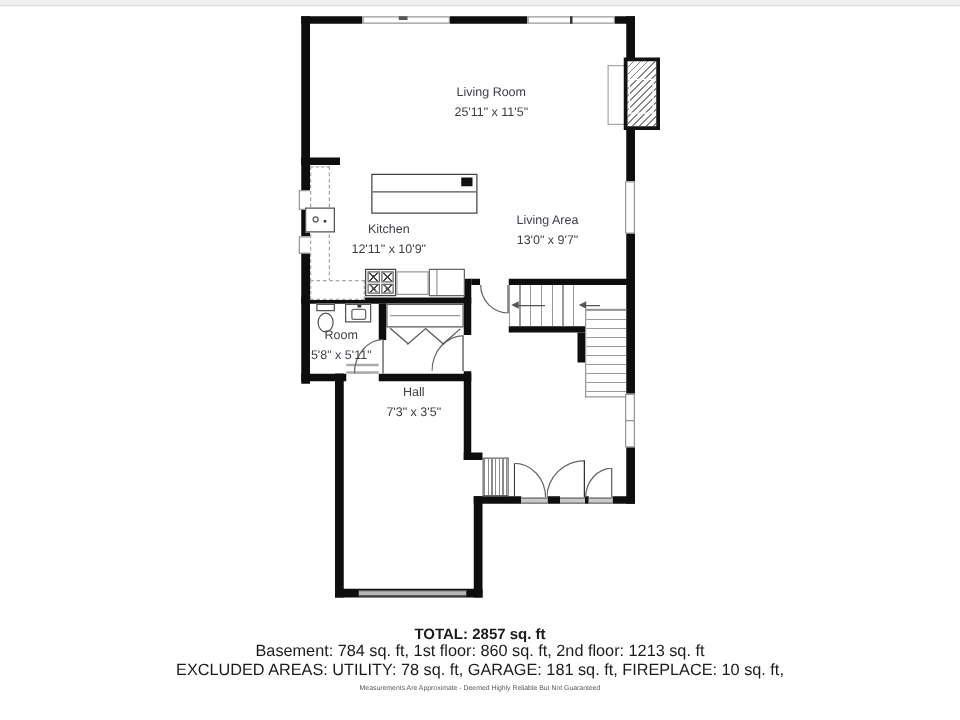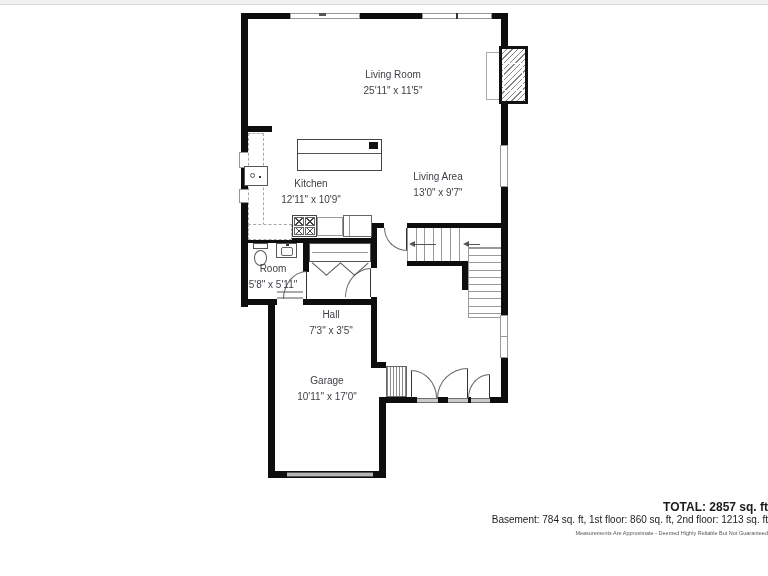--- a/index.html
+++ b/index.html
@@ -7,23 +7,23 @@
           font-family:"Liberation Sans",sans-serif;}
   .canvas i{display:block;position:absolute;}
   .w{background:#0e0e0e;}
   .win{background:#fff;border:1px solid #979797;box-sizing:border-box;}
   .thr{background:#c9c9c9;border-top:1px solid #6e6e6e;border-bottom:1px solid #6e6e6e;box-sizing:border-box;}
   .fx{border:1px solid #555;background:#fff;box-sizing:border-box;}
   .dash{border:1px dashed #a9a9a9;background:#fff;box-sizing:border-box;}
   .arc{box-sizing:border-box;}
   .room-label{position:absolute;transform:translateX(-50%);text-align:center;
               font-size:10px;line-height:1.55;color:#3e3e46;white-space:nowrap;}
-  .summary{position:absolute;left:0;right:0;top:500px;text-align:right;color:#1b1b1b;}
+  .summary{position:absolute;left:0;right:0;top:500px;text-align:center;color:#1b1b1b;}
   .summary .total{font-size:12px;font-weight:bold;line-height:1.2;}
-  .summary .line{font-size:10px;line-height:1.13;}
+  .summary .line{font-size:13px;line-height:1.13;}
   .summary .disclaimer{font-size:5.5px;color:#565656;margin-top:4px;}
   .photo-id{position:absolute;left:3px;top:548px;font-size:20px;color:#222;letter-spacing:.5px;}
   .burners{position:absolute;inset:1px;display:grid;grid-template-columns:1fr 1fr;grid-template-rows:1fr 1fr;gap:1px;}
   .burners b{display:block;border:1px solid #666;
      background:linear-gradient(45deg,transparent 44%,#444 44%,#444 56%,transparent 56%),
                 linear-gradient(-45deg,transparent 44%,#444 44%,#444 56%,transparent 56%);}
   .vline{position:absolute;width:19px;height:1.4px;background:#555;transform-origin:0 50%;}
   .arrline{position:absolute;height:0;border-top:1px solid #555;}
   .arrhead{position:absolute;width:0;height:0;border-top:3.5px solid transparent;
            border-bottom:3.5px solid transparent;border-right:6px solid #555;}
@@ -166,24 +166,21 @@
     <div>13'0" x 9'7"</div>
   </div>
   <div class="room-label" style="left:273px;top:261px;">
     <div>Room</div>
     <div>5'8" x 5'11"</div>
   </div>
   <div class="room-label" style="left:331px;top:272px;margin-top:35px;">
     <div>Hall</div>
     <div>7'3" x 3'5"</div>
   </div>
-  <div class="room-label" style="left:327px;top:373px;">
-    <div>Garage</div>
-    <div>10'11" x 17'0"</div>
-  </div>
 
   <div class="summary">
     <div class="total">TOTAL: 2857 sq. ft</div>
     <div class="line">Basement: 784 sq. ft, 1st floor: 860 sq. ft, 2nd floor: 1213 sq. ft</div>
+    <div class="line">EXCLUDED AREAS: UTILITY: 78 sq. ft, GARAGE: 181 sq. ft, FIREPLACE: 10 sq. ft,</div>
     <div class="disclaimer">Measurements Are Approximate - Deemed Highly Reliable But Not Guaranteed</div>
   </div>
 
 </div>
 
 </body></html>

